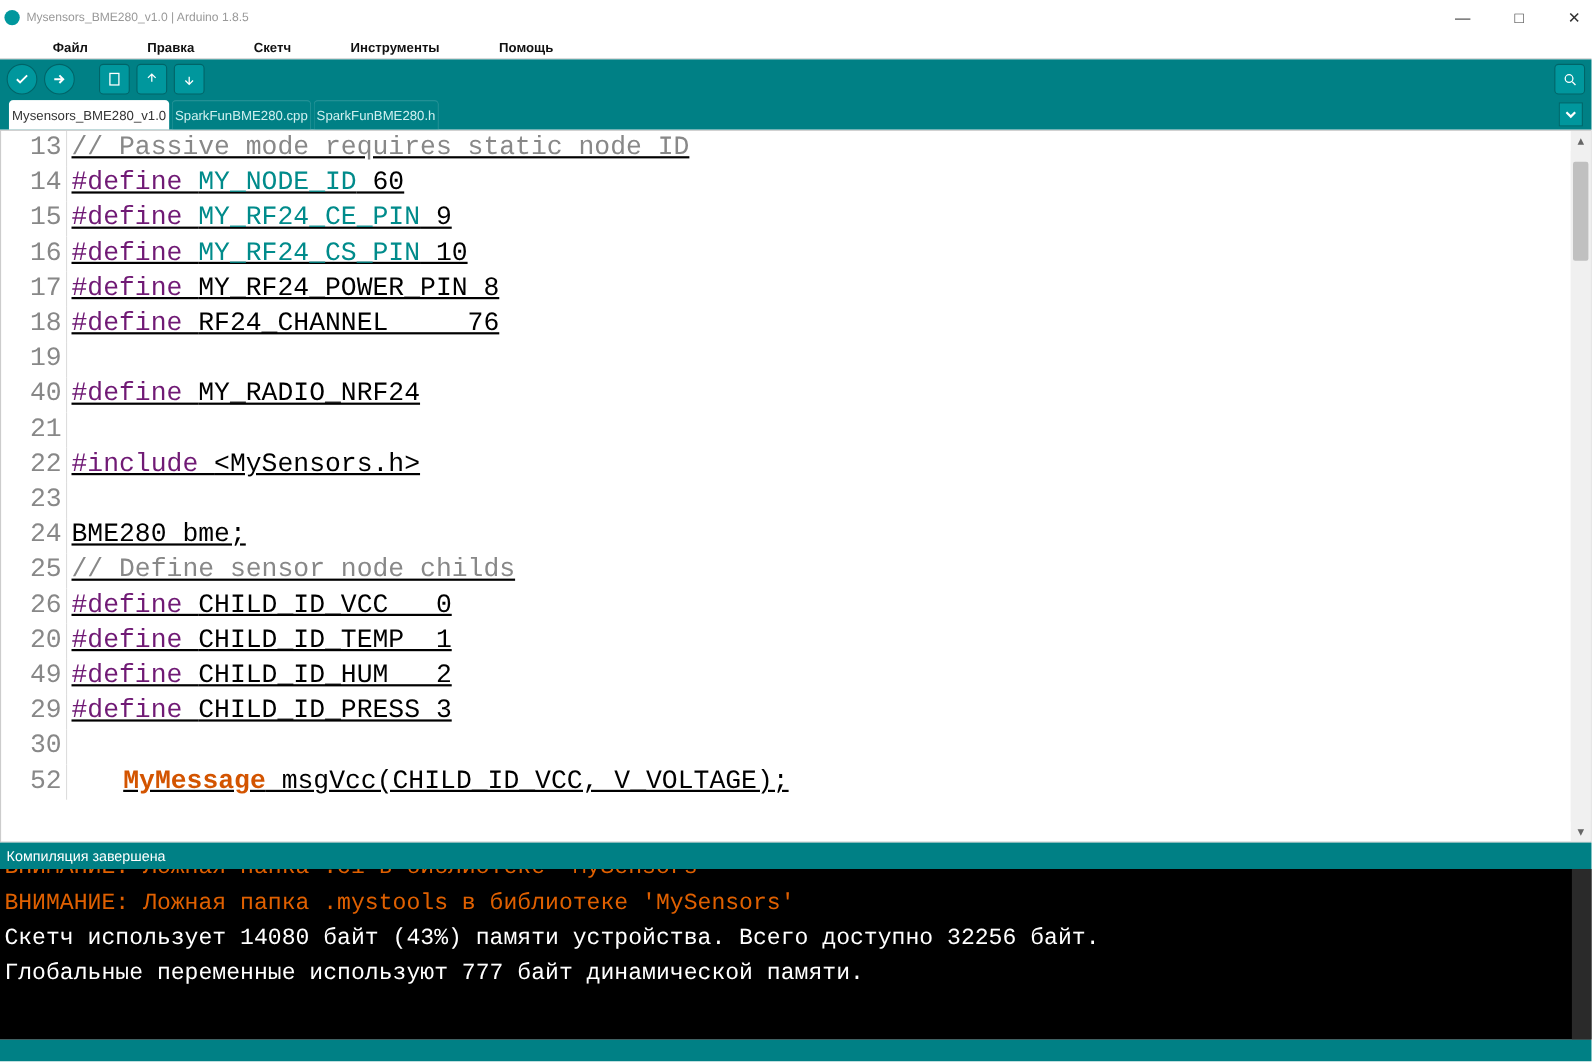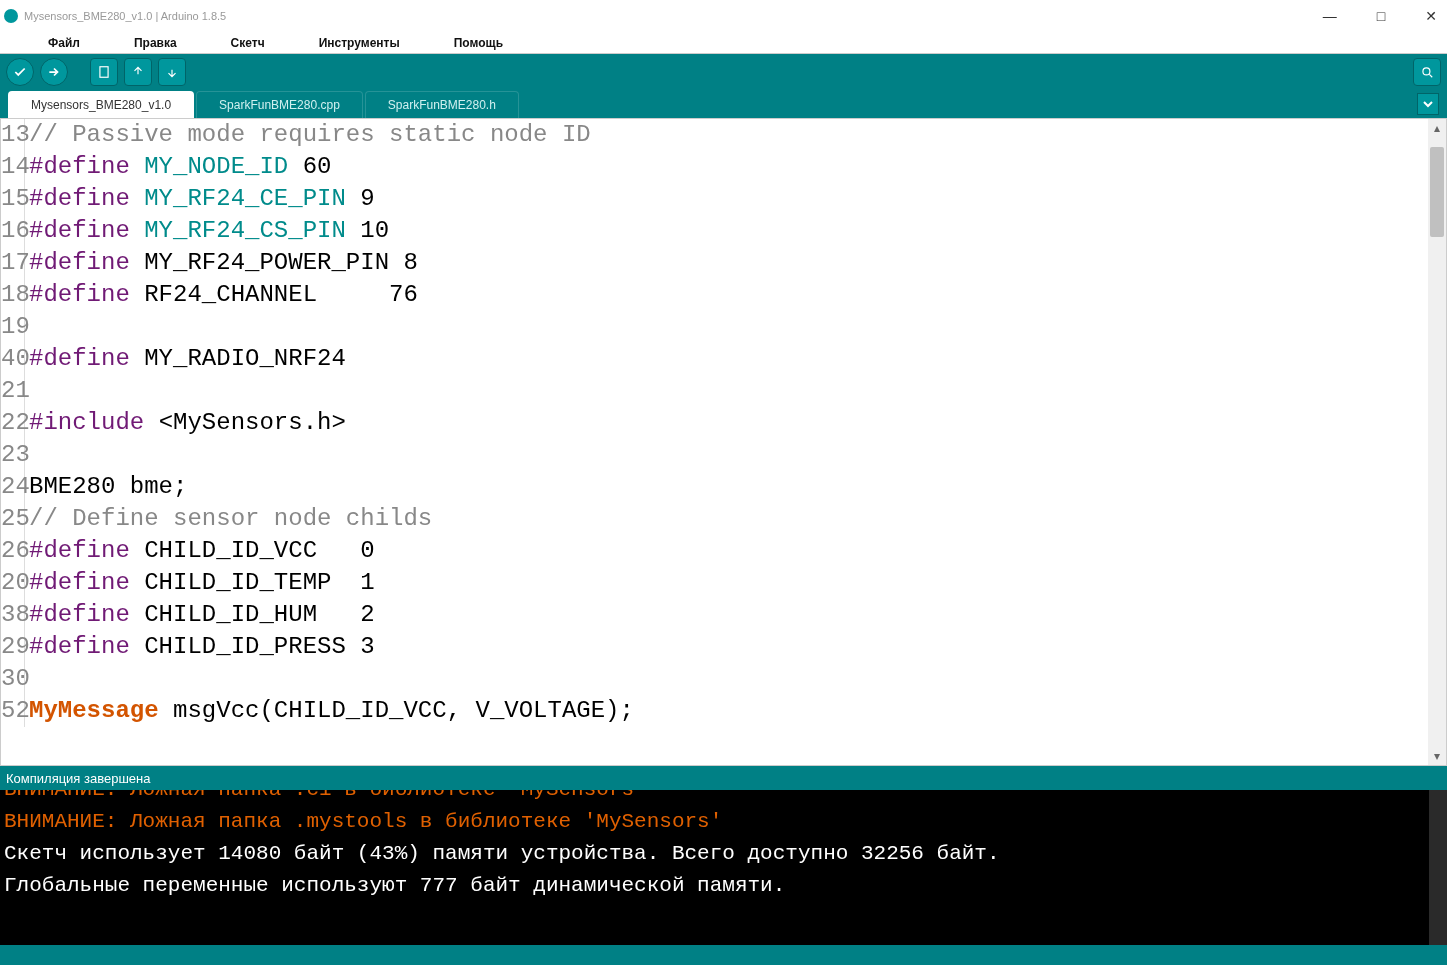--- a/index.html
+++ b/index.html
@@ -10,32 +10,32 @@
 .win-controls { display:flex; gap:28px; }
 .win-btn { font-size:14px; color:#333; cursor:pointer; padding:0 6px; }
 .menubar { height:22px; display:flex; align-items:center; padding:0 4px; gap:6px; background:#fff; border-bottom:1px solid #ccc; }
 .menu-item { font-size:12px; font-weight:bold; color:#111; cursor:pointer; padding:2px 4px;margin-left:40px; }
 .toolbar { height:36px; background:#008085; display:flex; align-items:center; padding:0 6px; gap:6px; }
 .tool-btn { width:28px; height:28px; border-radius:50%; background:#00979d; border:1px solid #006468; display:flex; align-items:center; justify-content:center; cursor:pointer; }
 .tool-btn.sq { border-radius:4px; }
 .tool-btn svg { width:14px; height:14px; fill:#fff; stroke:#fff; }
 .toolbar-spacer { flex:1; }
 .tabs { height:28px; background:#008085; display:flex; align-items:flex-end; padding:0 8px; }
-.tab { padding:6px 22px; font-size:12px; color:#d0f0f0; background:#008085; border:1px solid rgba(255,255,255,0.15); border-bottom:none; border-radius:4px 4px 0 0; cursor:pointer; margin-right:2px; }
+.tab { padding:6px 2px; font-size:12px; color:#d0f0f0; background:#008085; border:1px solid rgba(255,255,255,0.15); border-bottom:none; border-radius:4px 4px 0 0; cursor:pointer; margin-right:2px; }
 .tab.active { background:#fff; color:#333; }
 .tabs-spacer { flex:1; }
 .dropdown-btn { width:22px; height:22px; background:#00979d; border:1px solid #006468; display:flex; align-items:center; justify-content:center; cursor:pointer; margin-bottom:3px; }
 .editor-area { flex:1; display:flex; overflow:hidden; background:#fff; border:1px solid #ccc; }
 .code-wrap { flex:1; overflow:auto; font-family:"Courier New",monospace; font-size:24px; line-height:32px; }
 .code-line { display:flex; }
-.gutter { width:24px; text-align:right; padding-right:4px; color:#888; border-right:1px solid #ddd; user-select:none; }
-.code { padding-left:4px; white-space:pre; }
+.gutter { width:60px; text-align:right; padding-right:4px; color:#888; border-right:1px solid #ddd; user-select:none; }
+.code { padding-left:4px; white-space:pre;text-decoration:underline; }
 .kw-pp { color:#701a75; }
 .kw-macro { color:#008b8b; }
-.kw-type { color:#d35400; font-weight:bold; }
+.kw-type { color:#d35400; font-weight:bold;margin-left:47px; }
 .comment { color:#888; }
 .scrollbar-v { width:18px; background:#f0f0f0; display:flex; flex-direction:column; }
 .sb-arrow { height:18px; display:flex; align-items:center; justify-content:center; color:#666; cursor:pointer; }
 .sb-track { flex:1; background:#f0f0f0; position:relative; }
 .sb-thumb { position:absolute; left:2px; right:2px; top:10px; height:90px; background:#c0c0c0; border-radius:2px; cursor:pointer; }
 .status { height:24px; background:#008085; color:#fff; font-size:13px; display:flex; align-items:center; padding:0 6px; }
 .console { height:155px; background:#000; color:#fff; font-family:"Courier New",monospace; font-size:21px; line-height:32px; padding:2px 4px; overflow:hidden; position:relative; }
 .console-line { white-space:pre; }
 .warn { color:#e06000; }
 .console-sb { position:absolute; right:0; top:0; bottom:0; width:18px; background:#2a2a2a; }
@@ -166,21 +166,21 @@
       </div>
       <div class="code-line">
         <span class="gutter">26</span>
         <span class="code"><span class="kw-pp">#define </span>CHILD_ID_VCC   0</span>
       </div>
       <div class="code-line">
         <span class="gutter">20</span>
         <span class="code"><span class="kw-pp">#define </span>CHILD_ID_TEMP  1</span>
       </div>
       <div class="code-line">
-        <span class="gutter">38</span>
+        <span class="gutter">49</span>
         <span class="code"><span class="kw-pp">#define </span>CHILD_ID_HUM   2</span>
       </div>
       <div class="code-line">
         <span class="gutter">29</span>
         <span class="code"><span class="kw-pp">#define </span>CHILD_ID_PRESS 3</span>
       </div>
       <div class="code-line">
         <span class="gutter">30</span>
         <span class="code"></span>
       </div>

